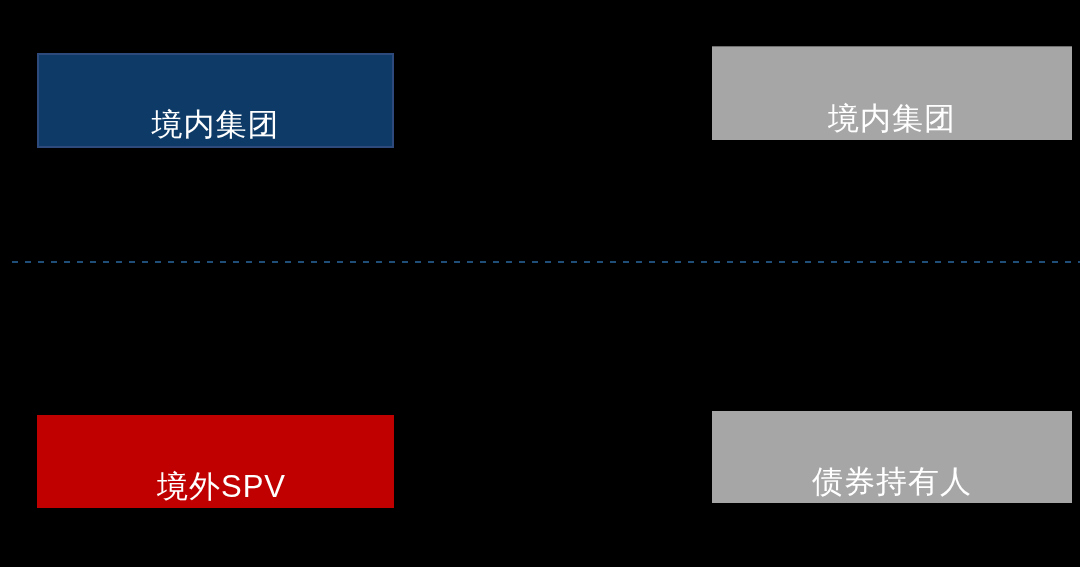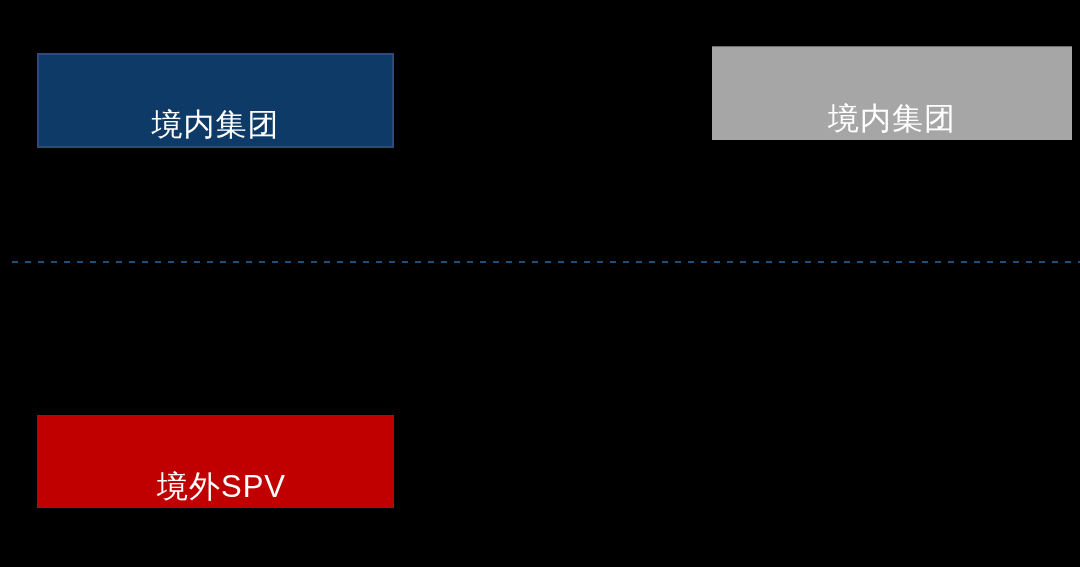--- a/index.html
+++ b/index.html
@@ -91,14 +91,17 @@
   <div class="node node-safe">
     <span class="label">境内集团</span>
   </div>
 
   <div class="divider"></div>
 
   <div class="node node-spv">
     <span class="label">境外SPV</span>
   </div>
 
+  <div class="node node-bondholders">
+    <span class="label">债券持有人</span>
+  </div>
 
 </div>
 
 </body></html>

